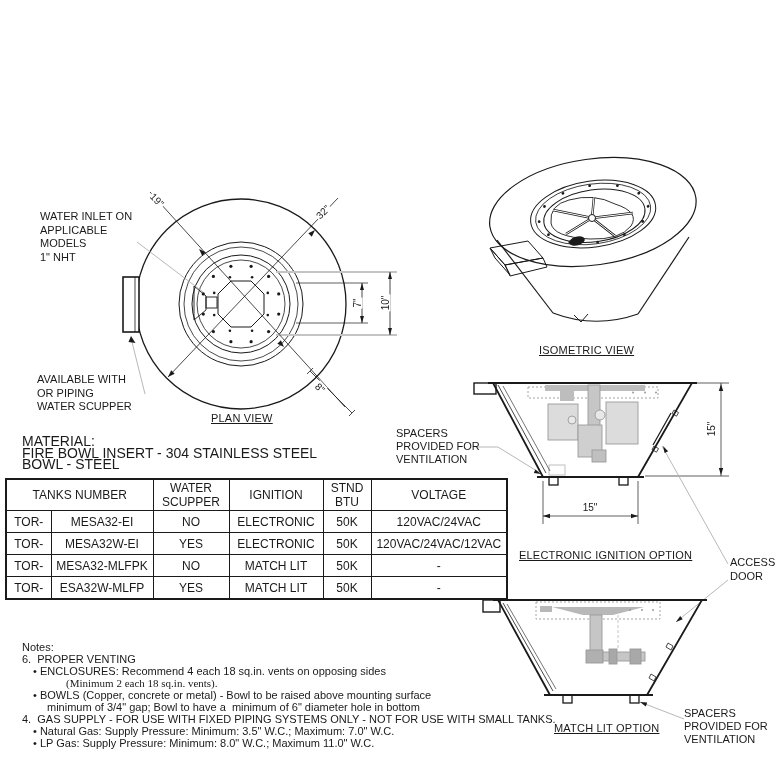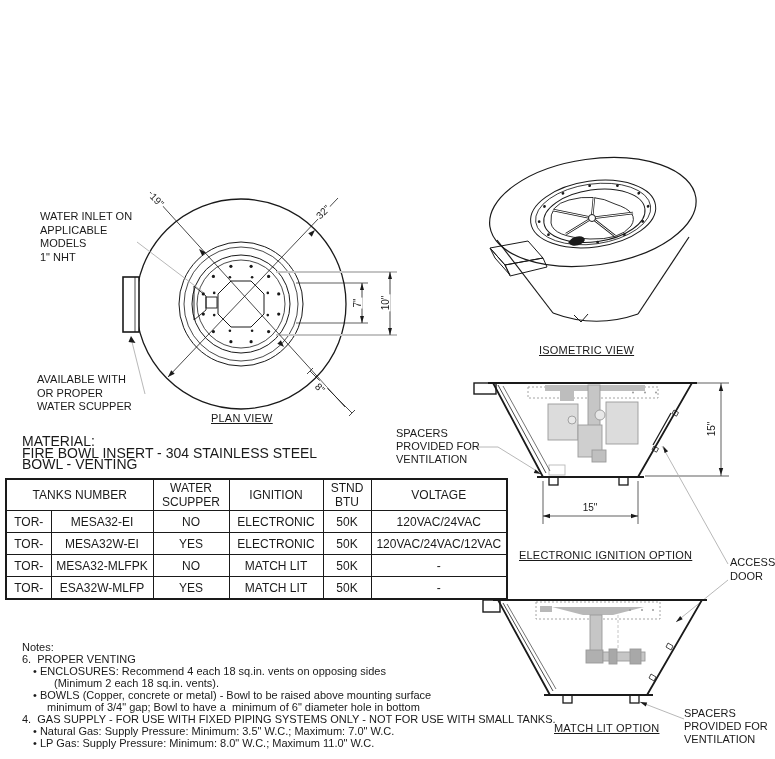--- a/index.html
+++ b/index.html
@@ -15,21 +15,21 @@
   .mat{position:absolute;font-size:14px;line-height:11.5px;white-space:nowrap;}
   table.spec{position:absolute;left:5px;top:478px;border-collapse:collapse;table-layout:fixed;
              font-size:12px;color:#1a1a1a;}
   table.spec th,table.spec td{border:1px solid #1a1a1a;text-align:center;vertical-align:middle;
              padding:0;font-weight:normal;overflow:hidden;}
   table.spec{border:2px solid #1a1a1a;}
   table.spec th{height:30px;line-height:14px;}
   table.spec td{height:21px;}
   .notes{position:absolute;left:22px;top:641px;font-size:11px;line-height:12px;}
   .note-line{white-space:pre;}
-  .ind1{margin-left:11px;} .ind2{margin-left:32px;} .ind3{margin-left:25px;}
+  .ind1{margin-left:11px;} .ind2{margin-left:44px;font-family:Liberation Serif, serif;} .ind3{margin-left:25px;}
 </style>
 </head>
 <body>
 
 <div id="sheet">
 
   <svg id="linework" width="775" height="759" viewBox="0 0 775 759">
 
     <g fill="none" stroke="#1a1a1a">
       <circle cx="241" cy="304" r="105" stroke-width="1.3"></circle>
@@ -263,30 +263,30 @@
 
   <div class="lbl" style="left:40px;top:210px;">
     <div>WATER INLET ON</div>
     <div>APPLICABLE</div>
     <div>MODELS</div>
     <div>1" NHT</div>
   </div>
 
   <div class="lbl" style="left:37px;top:373px;">
     <div>AVAILABLE WITH</div>
-    <div>OR PROPER</div>
+    <div>OR PIPING</div>
     <div>WATER SCUPPER</div>
   </div>
 
   <div class="title" style="left:211px;top:412px;">PLAN VIEW</div>
 
   <div class="mat" style="left:22px;top:436px;">
     <div>MATERIAL:</div>
     <div>FIRE BOWL INSERT - 304 STAINLESS STEEL</div>
-    <div>BOWL - VENTING</div>
+    <div>BOWL - STEEL</div>
   </div>
 
   <div class="title" style="left:539px;top:344px;">ISOMETRIC VIEW</div>
 
   <div class="lbl" style="left:396px;top:427px;line-height:13px;">
     <div>SPACERS</div>
     <div>PROVIDED FOR</div>
     <div>VENTILATION</div>
   </div>
 

